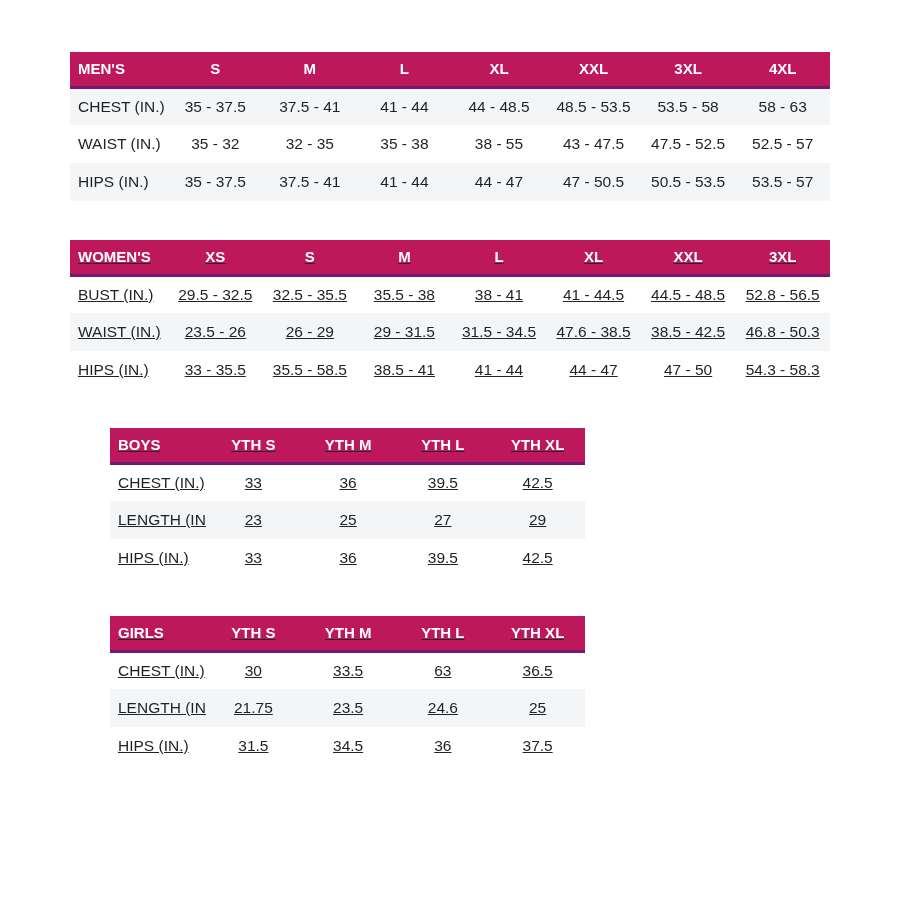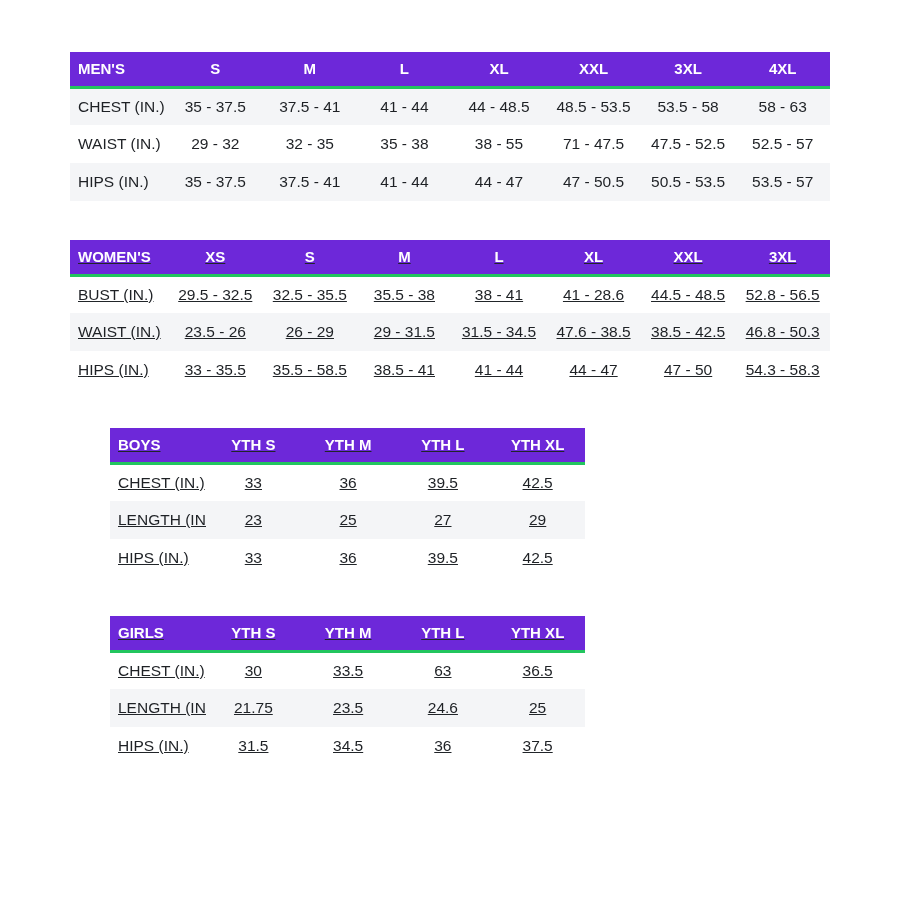--- a/index.html
+++ b/index.html
@@ -25,27 +25,27 @@
     margin-bottom: 27px;
   }
   table {
     border-collapse: collapse;
     table-layout: fixed;
   }
   table.wide { width: 760px; }
   table.narrow { width: 475px; margin-left: 40px; }
   table + table { margin-top: 39px; text-decoration: underline; }
   thead th {
-    background: #6d28d9;
+    background: #be185d;
     color: #ffffff;
     font-size: 15px;
     font-weight: 700;
     height: 35px;
     text-align: center;
-    border-bottom: 3px solid #22c55e;
+    border-bottom: 3px solid #701a75;
     overflow: hidden;
     white-space: nowrap;
   }
   tbody td {
     font-size: 15.5px;
     color: #1E2125;
     height: 38px;
     text-align: center;
     overflow: hidden;
     white-space: nowrap;
@@ -85,25 +85,25 @@
           <td>35 - 37.5</td>
           <td>37.5 - 41</td>
           <td>41 - 44</td>
           <td>44 - 48.5</td>
           <td>48.5 - 53.5</td>
           <td>53.5 - 58</td>
           <td>58 - 63</td>
         </tr>
         <tr>
           <td class="label-col">WAIST (IN.)</td>
-          <td>29 - 32</td>
+          <td>35 - 32</td>
           <td>32 - 35</td>
           <td>35 - 38</td>
           <td>38 - 55</td>
-          <td>71 - 47.5</td>
+          <td>43 - 47.5</td>
           <td>47.5 - 52.5</td>
           <td>52.5 - 57</td>
         </tr>
         <tr>
           <td class="label-col">HIPS (IN.)</td>
           <td>35 - 37.5</td>
           <td>37.5 - 41</td>
           <td>41 - 44</td>
           <td>44 - 47</td>
           <td>47 - 50.5</td>
@@ -126,21 +126,21 @@
           <th>3XL</th>
         </tr>
       </thead>
     <tbody>
         <tr>
           <td class="label-col">BUST (IN.)</td>
           <td>29.5 - 32.5</td>
           <td>32.5 - 35.5</td>
           <td>35.5 - 38</td>
           <td>38 - 41</td>
-          <td>41 - 28.6</td>
+          <td>41 - 44.5</td>
           <td>44.5 - 48.5</td>
           <td>52.8 - 56.5</td>
         </tr>
         <tr>
           <td class="label-col">WAIST (IN.)</td>
           <td>23.5 - 26</td>
           <td>26 - 29</td>
           <td>29 - 31.5</td>
           <td>31.5 - 34.5</td>
           <td>47.6 - 38.5</td>

